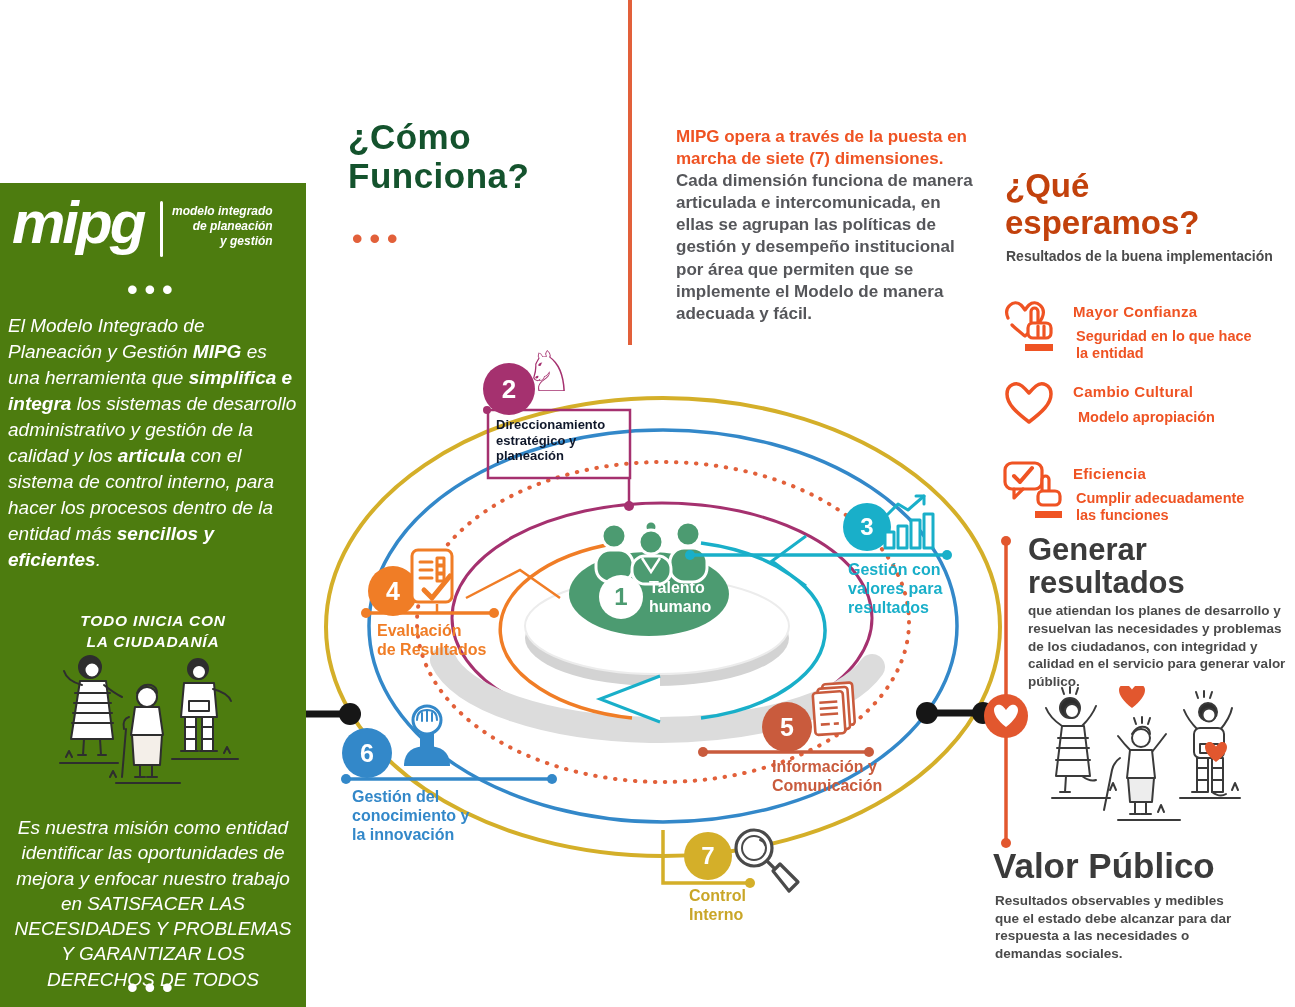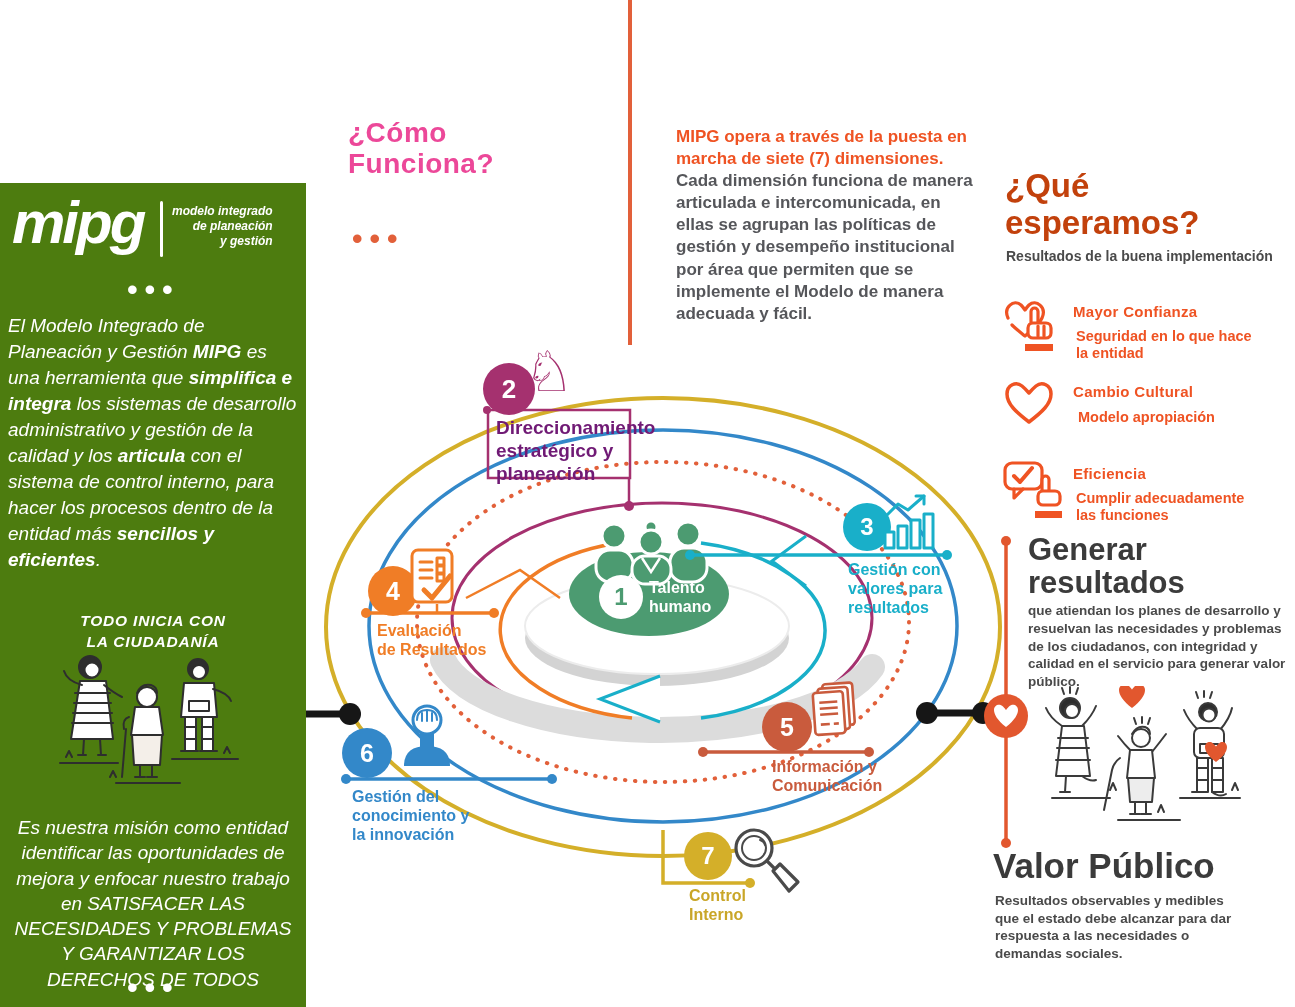--- a/index.html
+++ b/index.html
@@ -13,21 +13,21 @@
   .logo{left:12px;top:10px;font-size:60px;font-weight:bold;letter-spacing:-3px;line-height:1;}
   .logo-bar{left:160px;top:18px;width:3px;height:56px;background:#fff;border-radius:2px;}
   .tagline{left:172px;top:21px;font-size:12px;font-weight:bold;line-height:1.25;text-align:right;}
   .dots{font-size:30px;font-weight:bold;letter-spacing:7px;line-height:1;}
   .side-dots{left:0;width:306px;text-align:center;color:#fff;}
   .intro{left:8px;top:130px;width:290px;font-size:19px;line-height:1.37;text-align:left;font-weight:500;}
   .intro b{font-weight:800;}
   .cta{left:0;top:428px;width:306px;text-align:center;font-size:15.5px;font-weight:800;letter-spacing:.8px;line-height:1.35;}
   .mission{left:6px;top:632px;width:294px;font-size:19px;line-height:1.33;text-align:center;font-weight:500;}
   
-  .h-como{left:348px;top:118px;width:300px;font-size:28px;font-weight:800;color:#ec4899;line-height:1.1;letter-spacing:.5px;}
+  .h-como{left:348px;top:118px;width:300px;font-size:35px;font-weight:800;color:#14532d;line-height:1.1;letter-spacing:.5px;}
   .como-dots{left:352px;top:224px;color:#E2603A;}
   .p-opera{left:676px;top:126px;width:306px;font-size:17px;line-height:1.3;}
   .p-opera .o{color:#EF5323;font-weight:800;}
   .p-opera .g{color:#55565A;font-weight:700;}
   .h-que{left:1005px;top:168px;width:280px;font-size:33px;font-weight:700;color:#c2410c;line-height:1.12;}
   .sub-que{left:1006px;top:248px;width:289px;font-size:14px;font-weight:bold;color:#4A4A4A;}
   .it-title{font-size:15px;font-weight:800;color:#EF5323;letter-spacing:.3px;}
   .it-desc{font-size:14.5px;font-weight:600;color:#EF5323;line-height:1.18;}
   .h-generar{left:1028px;top:533px;width:250px;font-size:31px;font-weight:800;color:#3B3B3B;line-height:1.08;}
   .p-generar{left:1028px;top:602px;width:262px;font-size:13.5px;font-weight:600;color:#4A4A4A;line-height:1.32;}
@@ -286,21 +286,21 @@
 
   <div class="abs h-valor">Valor Público</div>
   <div class="abs p-valor">Resultados observables y medibles que el estado debe alcanzar para dar respuesta a las necesidades o demandas sociales.</div>
 
   <div class="abs badge" style="left:599px;top:575px;width:44px;height:44px;background:#fff;color:#4C9B71;font-size:24px">1</div>
   <div class="abs dlabel pre" style="left:649px;top:578px;width:92px;color:#fff;font-size:16px">Talento
 humano</div>
 
   <div class="abs badge" style="left:483px;top:363px;width:52px;height:52px;background:#A5316F;font-size:26px">2</div>
   <div class="abs knight" style="left:524px;top:344px">♘</div>
-  <div class="abs dlabel pre" style="left:496px;top:417px;width:132px;color:#701a75;font-size:19px">Direccionamiento
+  <div class="abs dlabel pre" style="left:496px;top:417px;width:132px;color:#0f172a;font-size:13px">Direccionamiento
 estratégico y
 planeación</div>
 
   <div class="abs badge" style="left:843px;top:503px;width:48px;height:48px;background:#19AFC9;font-size:24px">3</div>
   <svg class="abs" style="left:880px;top:494px" width="58" height="58" viewBox="0 0 58 58">
     <g stroke="#19AFC9" stroke-width="3" fill="#fff" stroke-linecap="round" stroke-linejoin="round">
       <polyline points="6,22 18,10 28,16 44,2" fill="none"></polyline>
       <polyline points="36,2 44,2 44,10" fill="none"></polyline>
       <rect x="5" y="38" width="9" height="16"></rect>
       <rect x="18" y="32" width="9" height="22"></rect>

